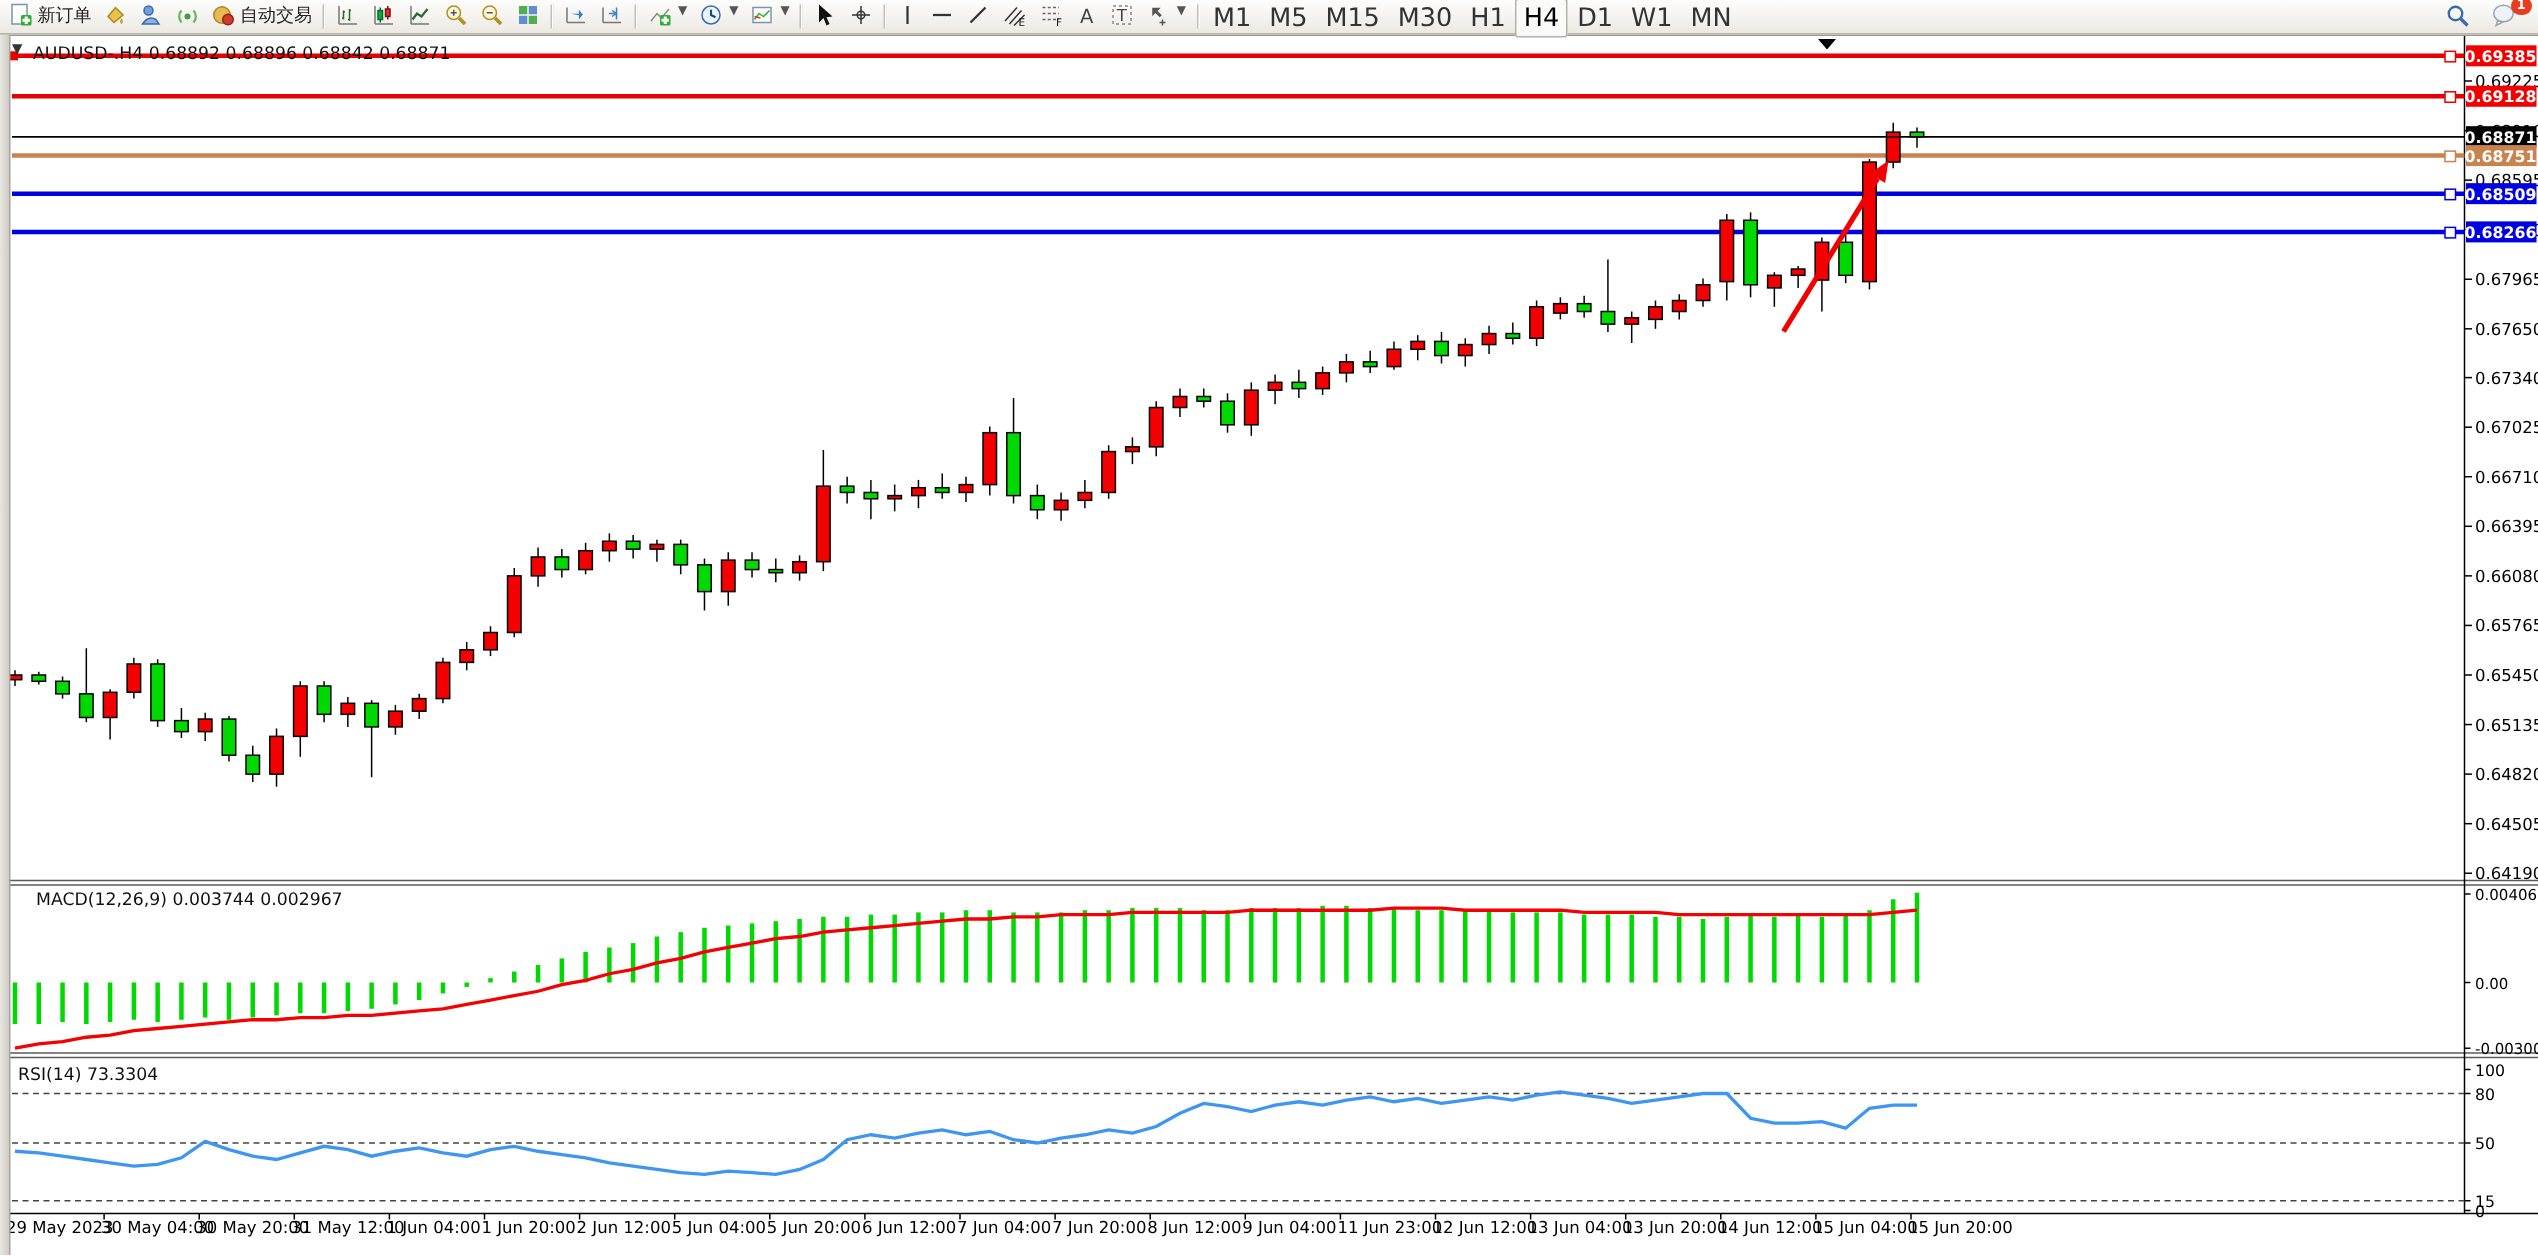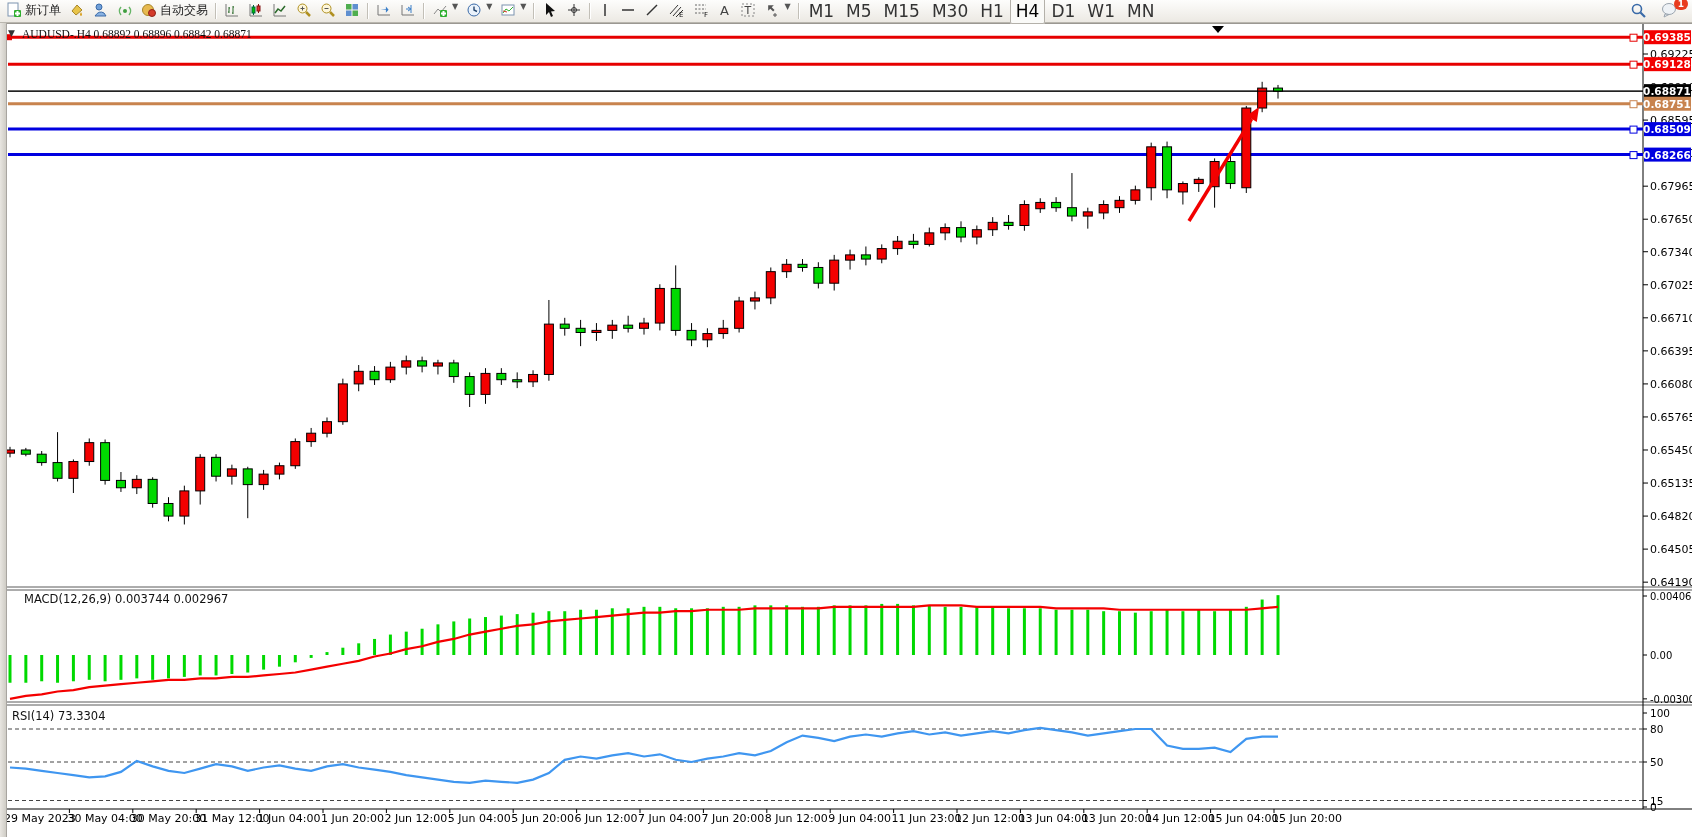--- a/index.html
+++ b/index.html
@@ -15,21 +15,21 @@
   .caret{font-size:8px;color:#555;margin-left:1px;}
   .tf{font-size:17px;color:#333;padding:2px 5px;height:15px;line-height:15px;border:1px solid transparent;}
   .tf.active{background:#fafaf8;border:1px solid #b4b1aa;border-radius:2px;color:#000;}
   #tb-right{margin-left:auto;display:flex;align-items:center;gap:6px;padding-right:8px;}
   .badge{position:absolute;top:-4px;right:-7px;background:#e83c1e;color:#fff;border-radius:8px;
     font-size:9px;font-weight:bold;padding:1px 4px;line-height:10px;}
   .chatwrap{position:relative;}
 
   
   .ovl{position:absolute;z-index:3;font-size:11.5px;color:#111;white-space:nowrap;}
-  #symbol-label{left:22px;top:28px;font-family:Liberation Serif, serif;}
+  #symbol-label{left:22px;top:28px;}
   #symbol-tri{left:8px;top:28px;font-size:9px;color:#333;}
   #macd-label{left:24px;top:592px;}
   #rsi-label{left:12px;top:709px;}
 
   #left-strip{position:absolute;left:0;top:23px;width:6px;height:814px;
     background:linear-gradient(90deg,#e8e6e1,#cfccc5);border-right:1px solid #a8a5a0;z-index:4;}
   #chart-svg{position:absolute;left:0;top:0;z-index:1;}
   svg text{font-family:"DejaVu Sans","Liberation Sans",sans-serif;}
 </style>
 </head>

